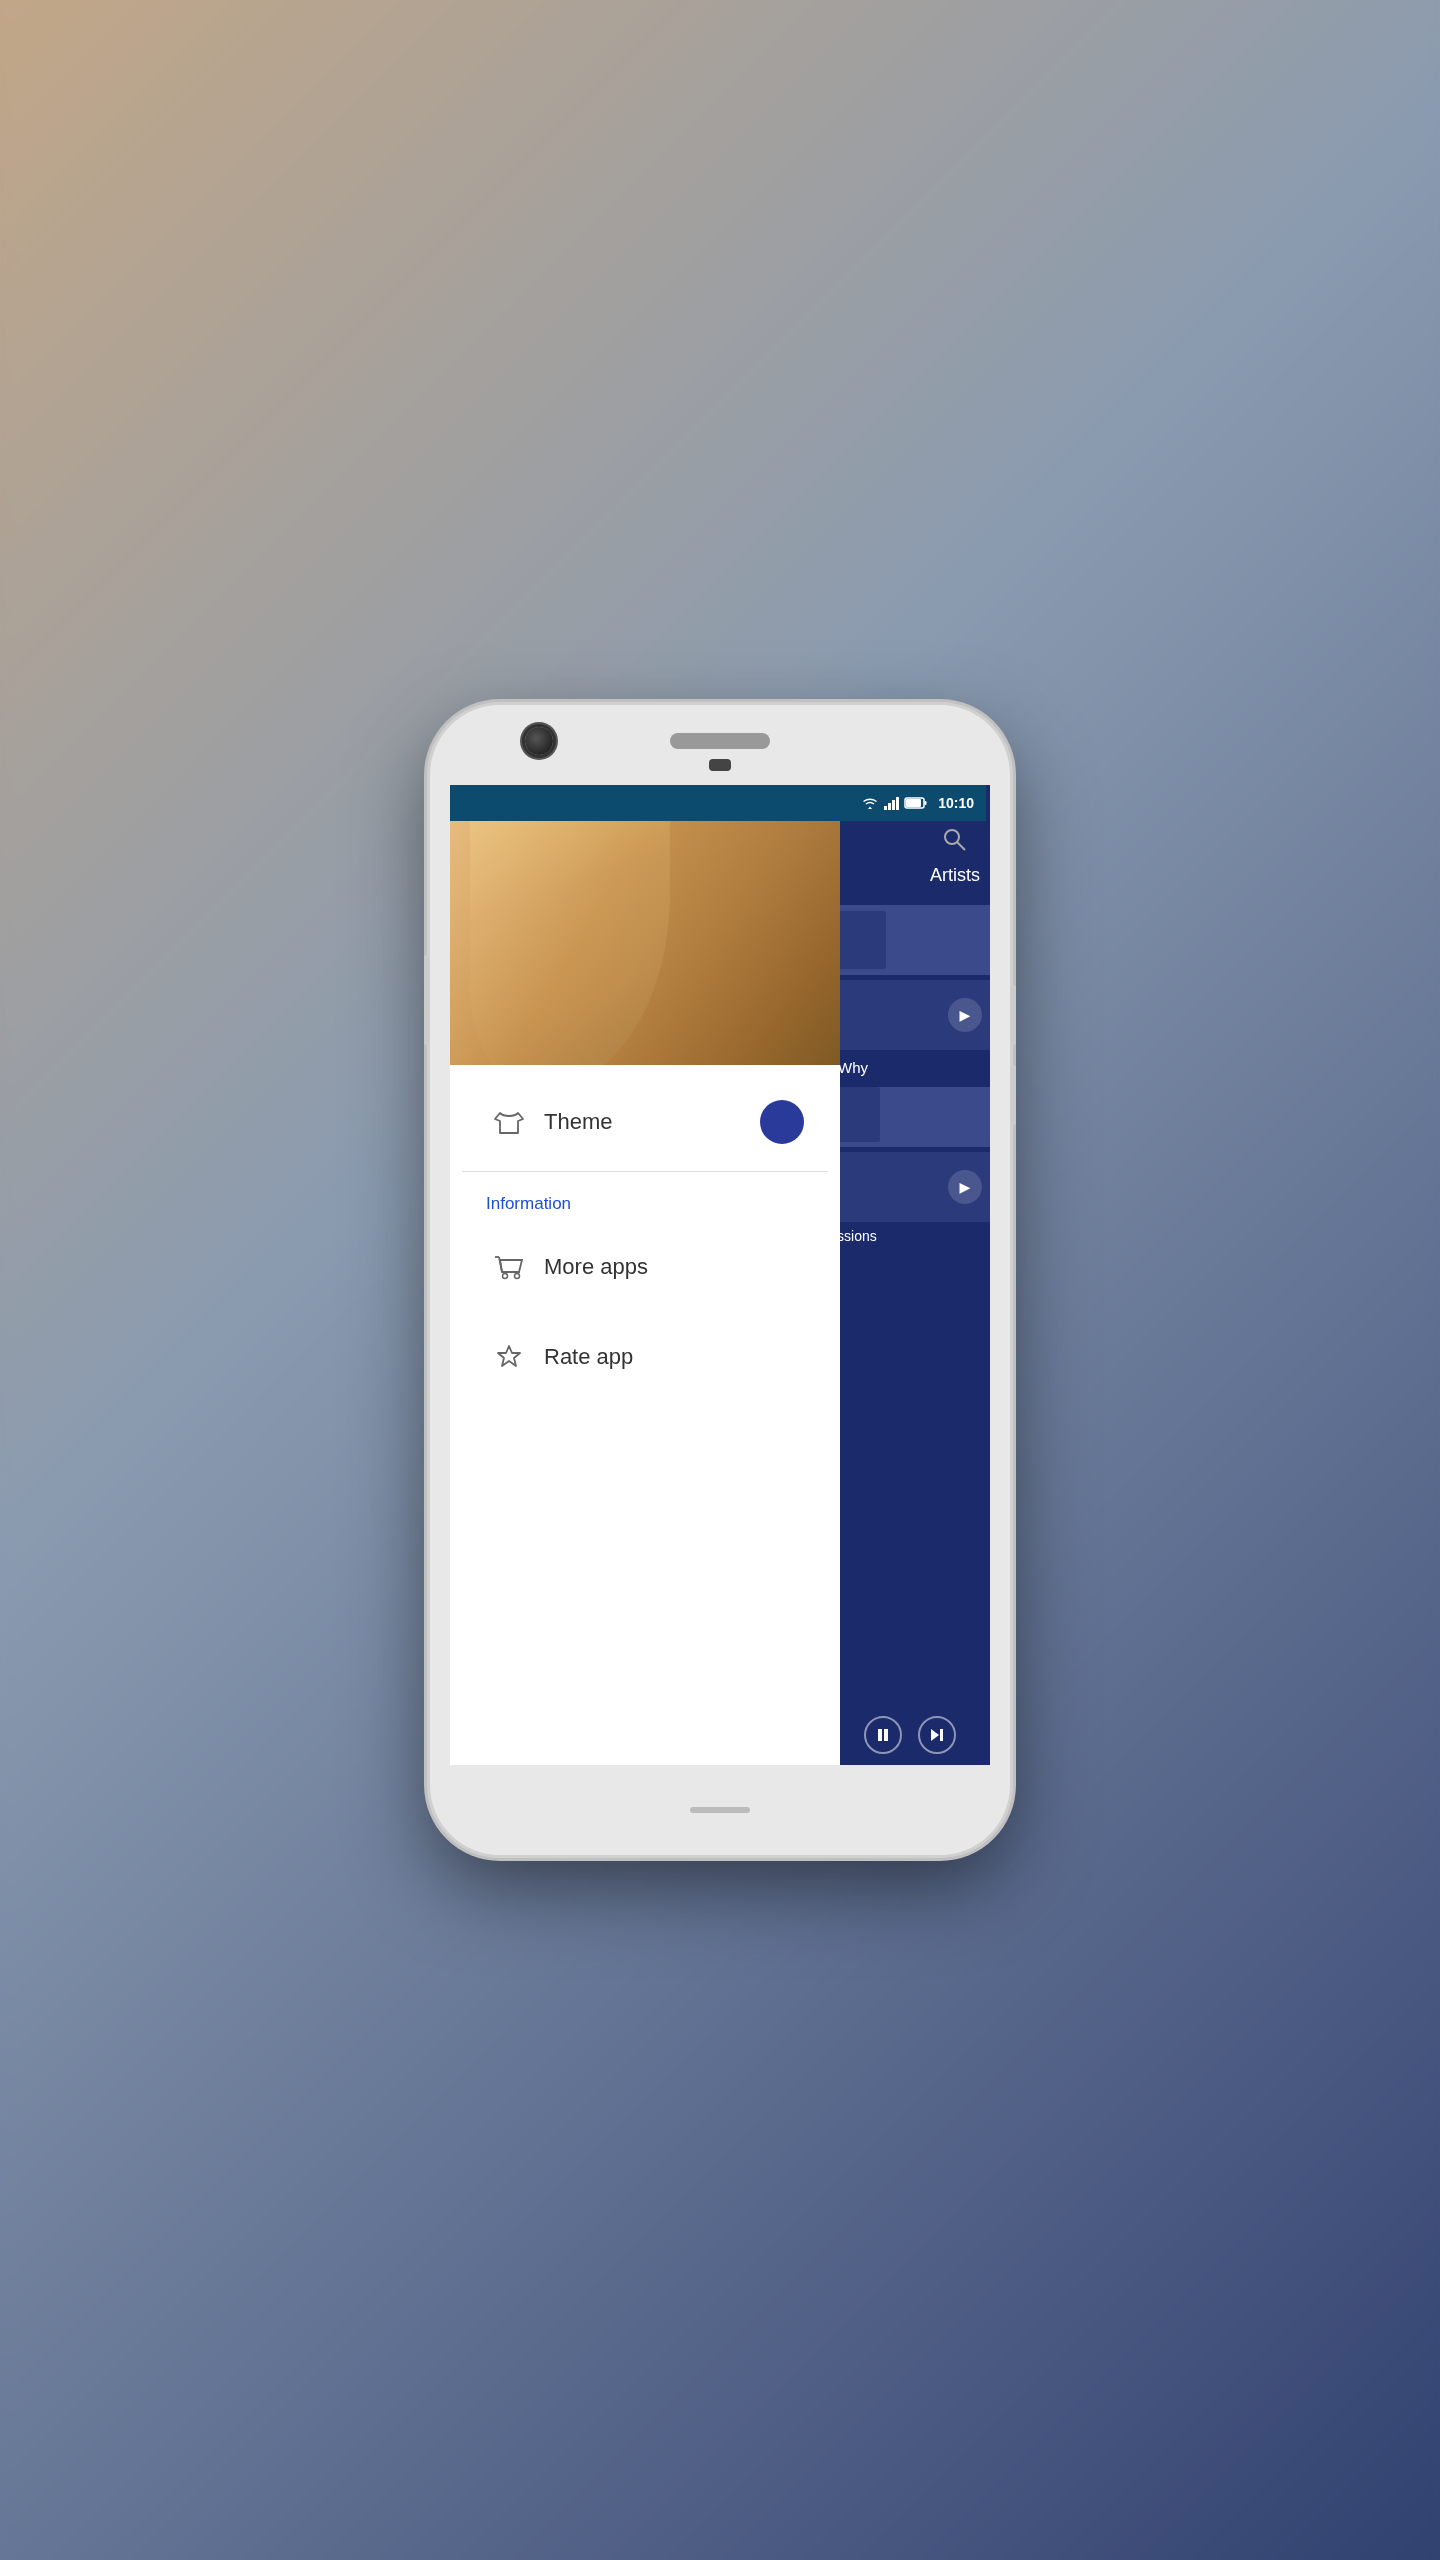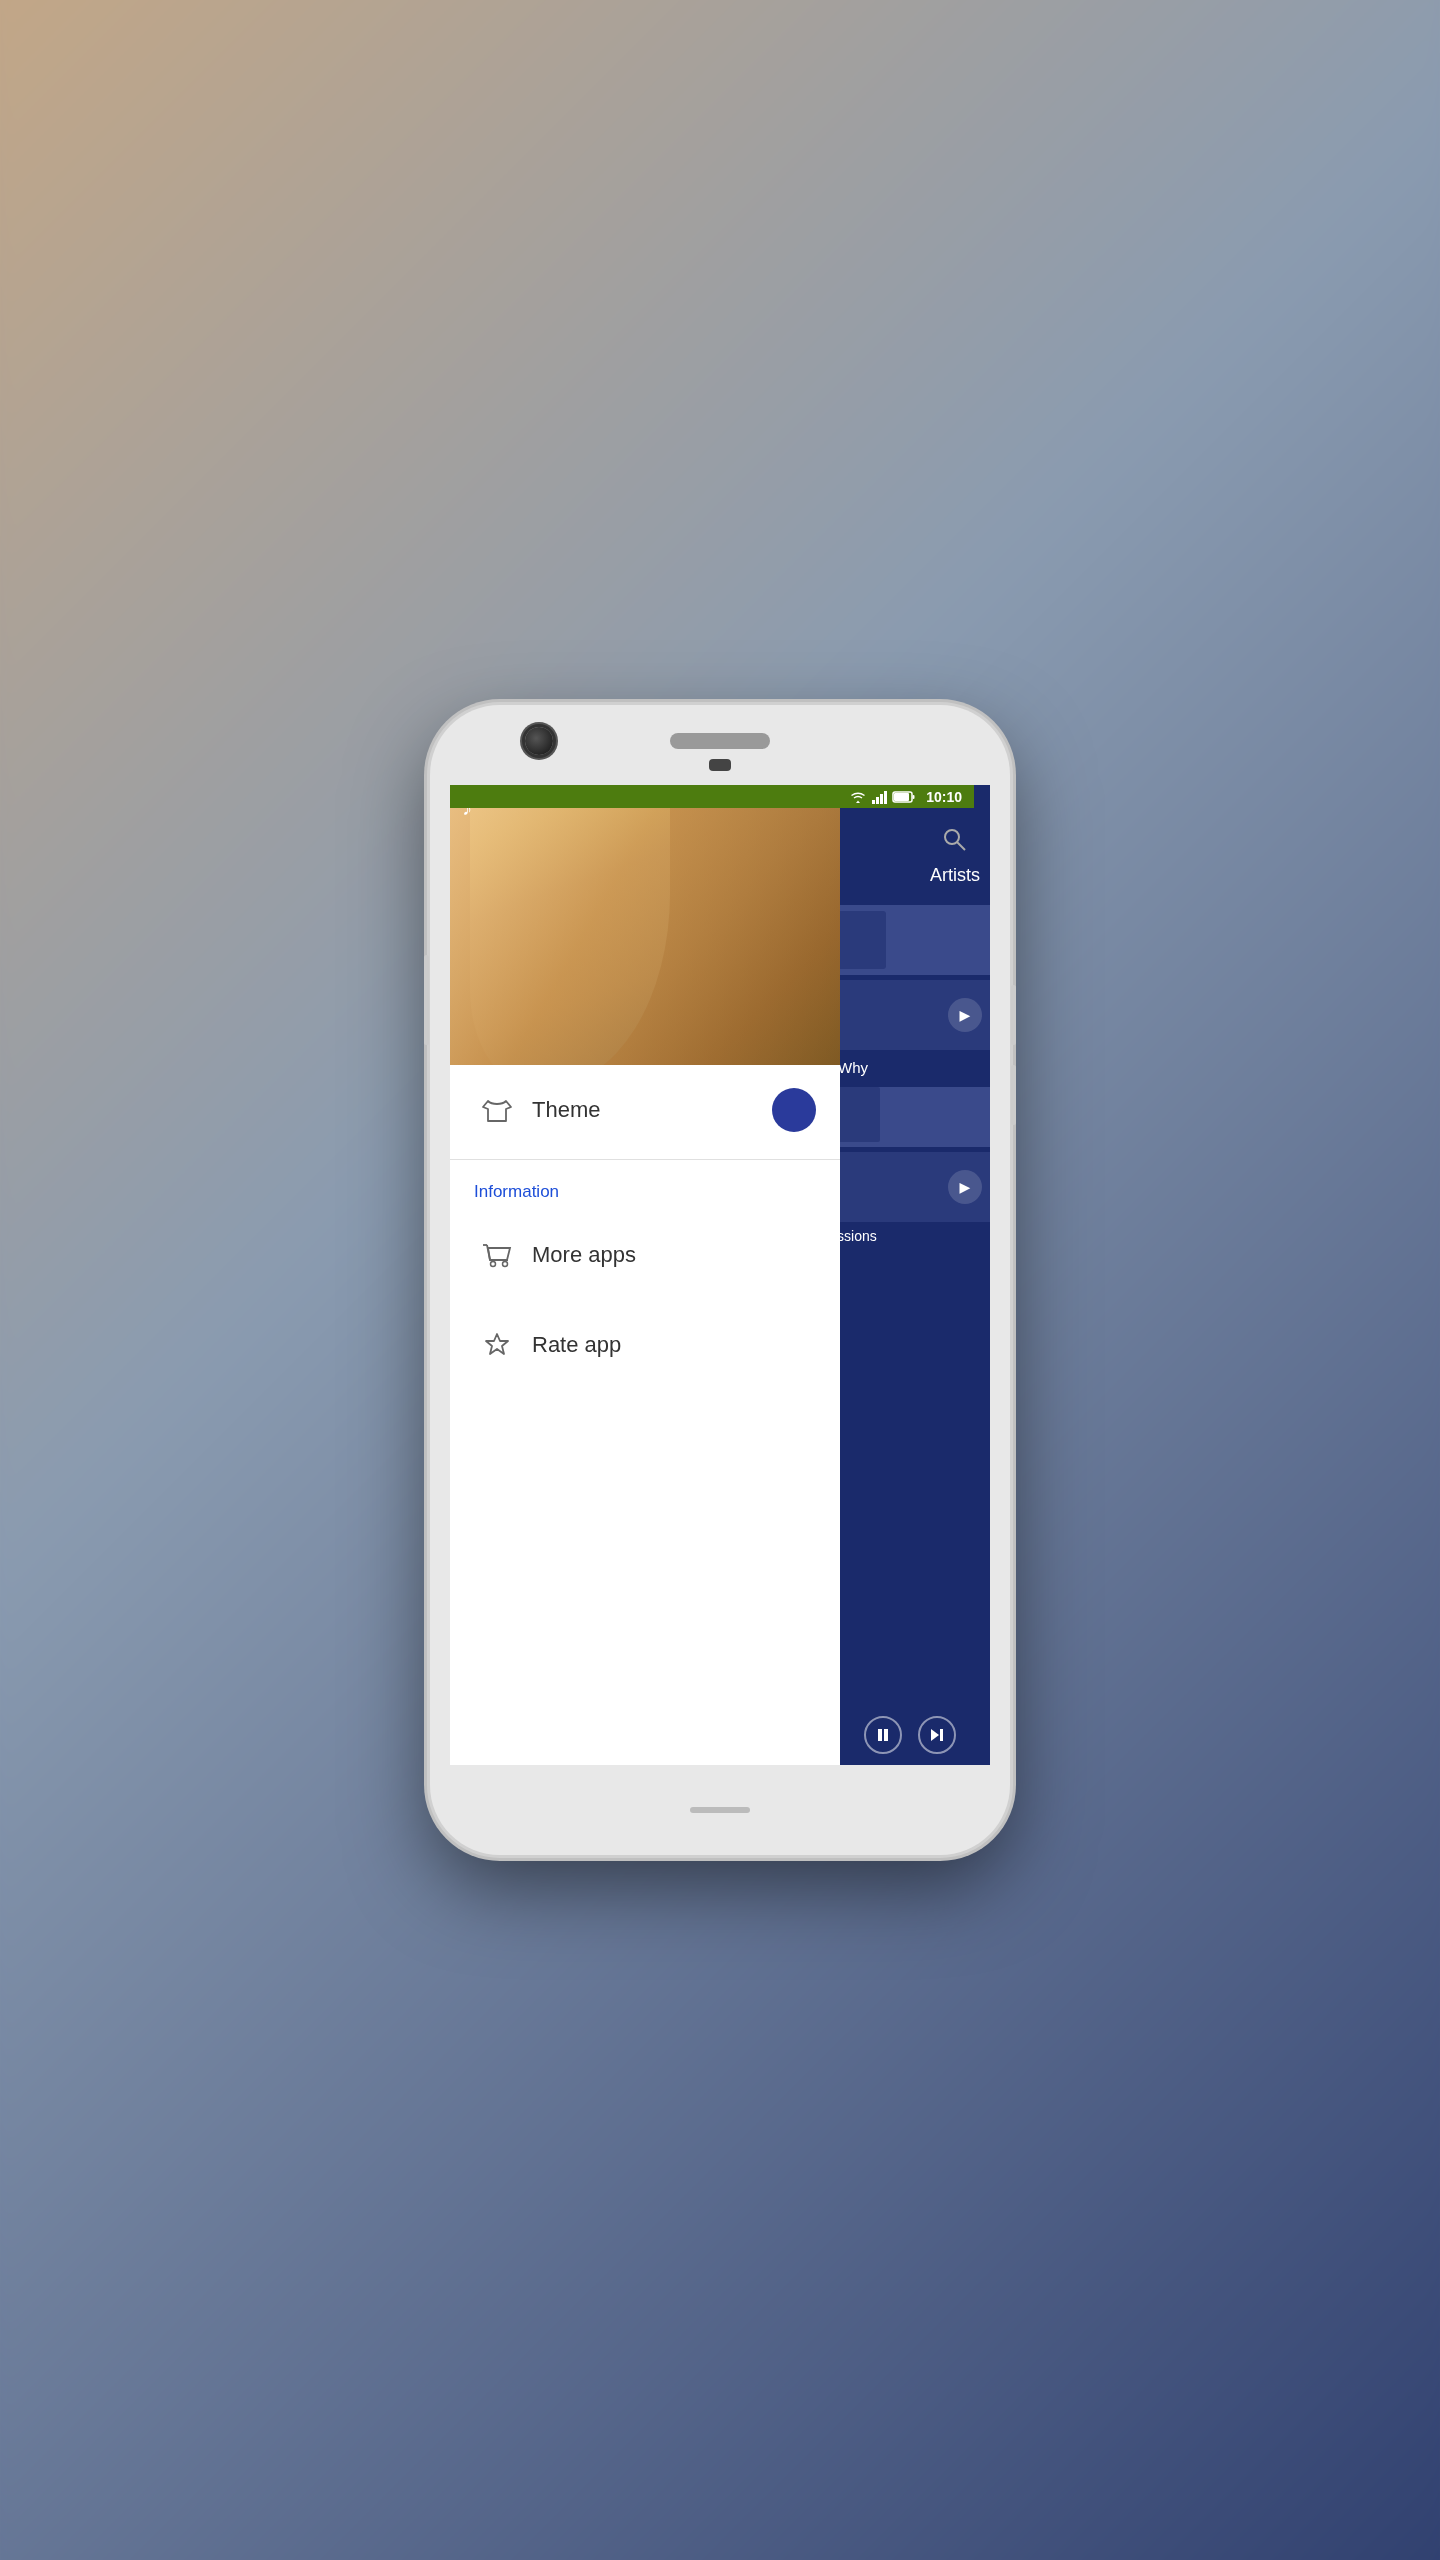--- a/index.html
+++ b/index.html
@@ -92,23 +92,23 @@
       overflow: hidden;
       position: relative;
       background: #fff;
     }
 
     
     .status-bar {
       position: absolute;
       top: 0;
       left: 0;
-      right: 16px;
-      height: 23px;
-      background: #4d7c0f;
+      right: 4px;
+      height: 36px;
+      background: #0c4a6e;
       display: flex;
       align-items: center;
       justify-content: flex-end;
       padding: 0 12px;
       z-index: 20;
     }
 
     .status-icons {
       display: flex;
       align-items: center;
@@ -235,21 +235,21 @@
       position: absolute;
       top: 12px;
       left: 12px;
       color: white;
       font-size: 20px;
       z-index: 5;
     }
 
     
     .menu-section {
-      padding: 0;
+      padding: 12px;
       flex: 1;
     }
 
     .section-header {
       padding: 18px 24px 8px 24px;
       font-family: sans-serif;
       font-size: 17px;
       color: #1d4ed8;
       font-weight: normal;
     }

